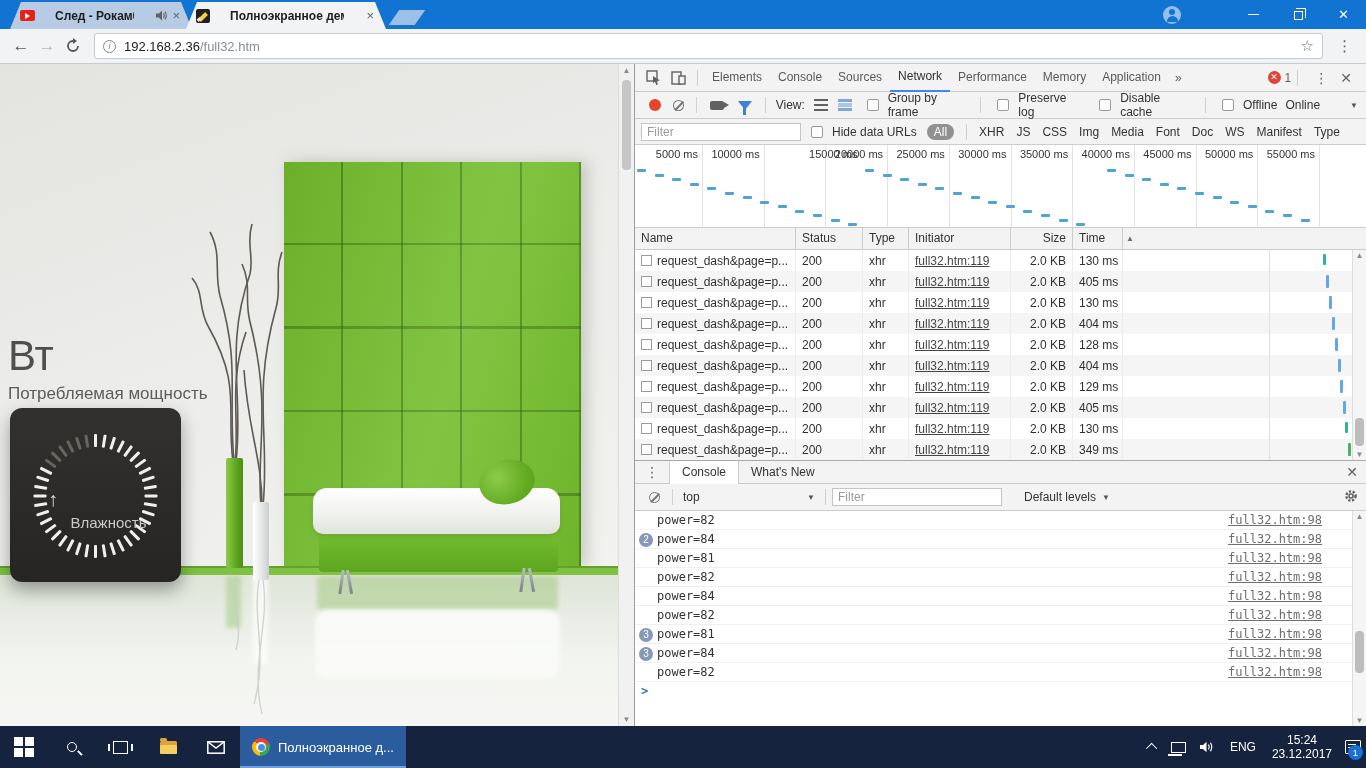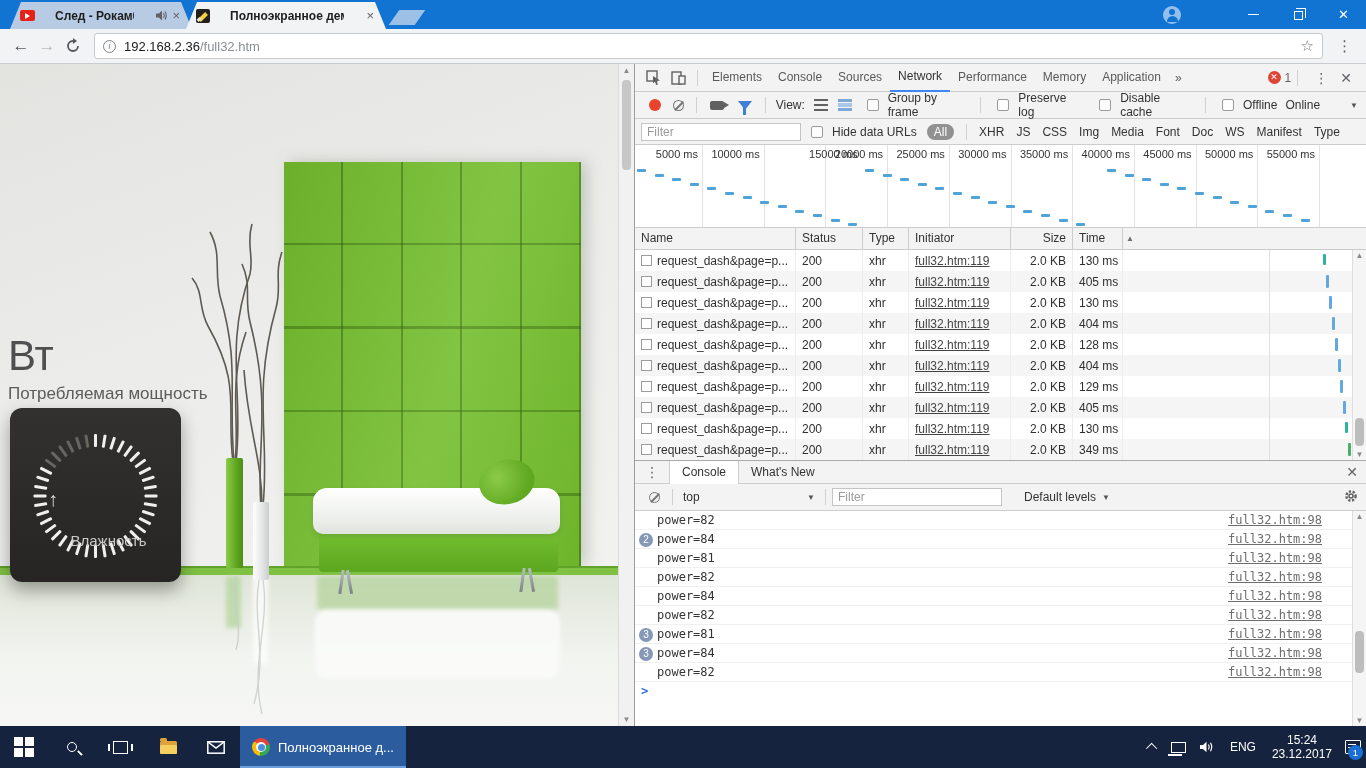--- a/index.html
+++ b/index.html
@@ -71,21 +71,21 @@
   .vase-white{position:absolute;left:253px;top:438px;width:16px;height:78px;background:linear-gradient(90deg,#ffffff,#e2e5e4 60%,#c9cdcc);border-radius:2px 2px 3px 3px;}
 
   
   .w-unit{position:absolute;left:8px;top:268px;font-size:42px;color:#4f4f4f;}
   .w-sub{position:absolute;left:8px;top:320px;font-size:17px;color:#5c5c5c;}
   .widget{position:absolute;left:10px;top:344px;width:171px;height:174px;background:linear-gradient(#32312f,#262523);border-radius:12px;box-shadow:0 8px 18px rgba(0,0,0,.35);}
   .tick{position:absolute;left:84px;top:26px;width:3px;height:13px;border-radius:1px;transform-origin:1.5px 62px;}
   .g-arrow{position:absolute;left:38px;top:80px;color:#d8d8d8;font-size:20px;}
   .g-val{position:absolute;left:0;top:60px;width:171px;text-align:center;color:#fff;font-size:46px;font-weight:400;}
   .g-val .pct{font-size:20px;color:#8f8f8f;}
-  .g-label{position:absolute;left:0;top:124px;width:197px;text-align:center;color:#c9c9c9;font-size:15px;}
+  .g-label{position:absolute;left:0;top:106px;width:197px;text-align:center;color:#c9c9c9;font-size:15px;}
 
   .page-scroll{width:16px;height:662px;background:#f1f1f1;border-left:1px solid #dcdcdc;position:relative;font-size:8px;color:#8a8a8a;}
   .ps-up{position:absolute;top:2px;left:0;width:100%;text-align:center;}
   .ps-dn{position:absolute;bottom:2px;left:0;width:100%;text-align:center;}
   .ps-thumb{position:absolute;top:16px;left:3px;width:9px;height:90px;background:#c6c6c6;border-radius:4px;}
 
   
   .devtools{flex:1;height:662px;border-left:1px solid #9d9d9d;display:flex;flex-direction:column;font-size:12px;color:#303030;background:#fff;}
   .dt-row{display:flex;align-items:center;background:#f3f3f3;border-bottom:1px solid #ccc;flex:none;}
   .dt-tabbar{height:28px;padding:0 6px;}

